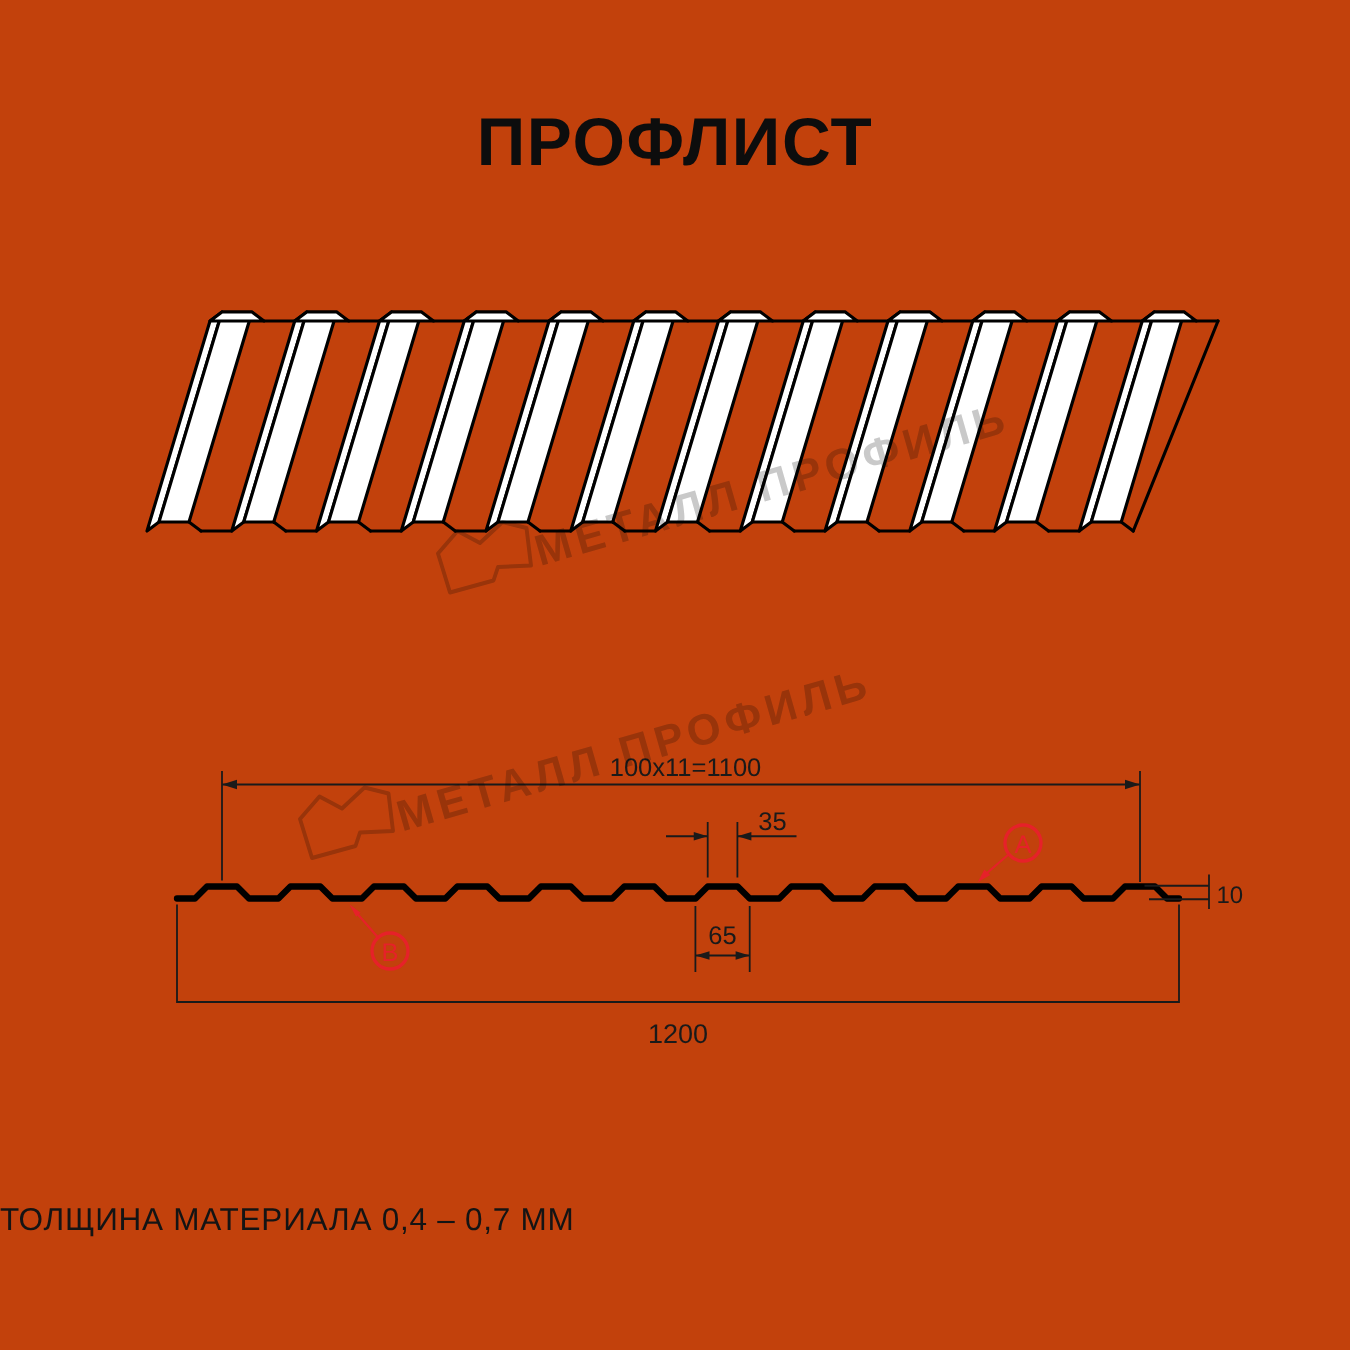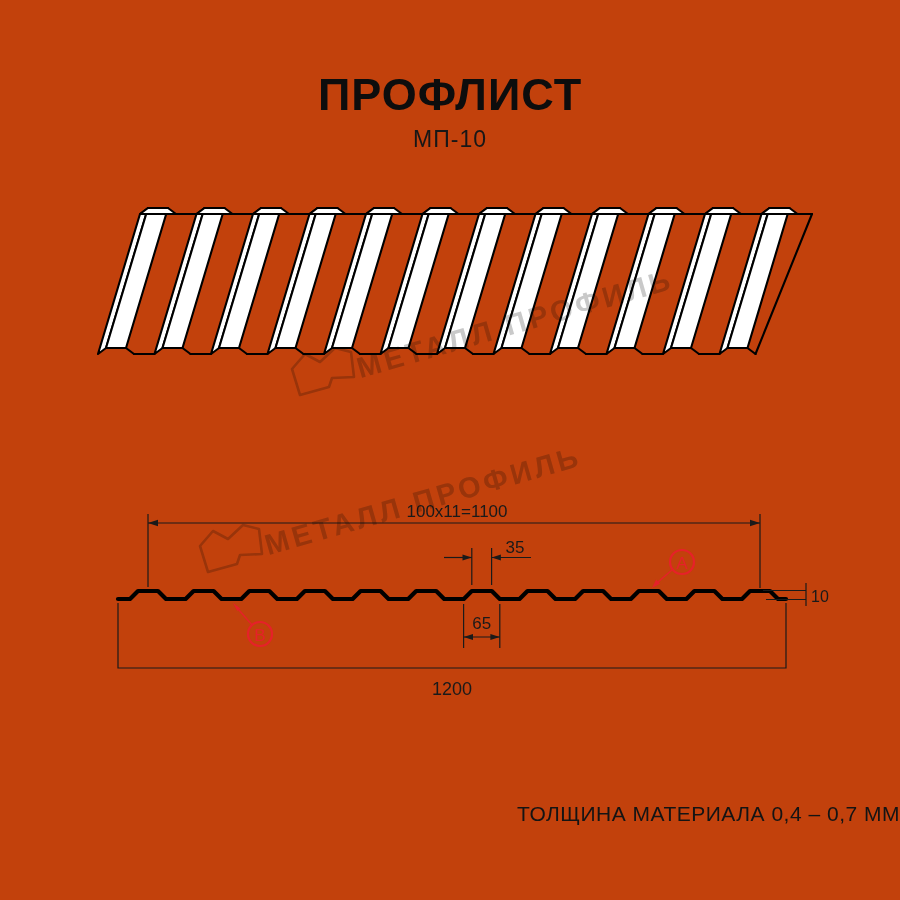--- a/index.html
+++ b/index.html
@@ -9,21 +9,21 @@
   }
   .title{
     position:absolute;top:72px;left:0;width:900px;text-align:center;
     font-size:45px;font-weight:800;letter-spacing:1px;color:#0d0d0d;line-height:1.0;
   }
   .subtitle{
     position:absolute;top:128px;left:0;width:900px;text-align:center;
     font-size:23px;font-weight:500;letter-spacing:1px;color:#171717;line-height:1.0;
   }
   .footer-note{
-    position:absolute;top:801px;left:0;width:900px;text-align:right;
+    position:absolute;top:801px;left:0;width:900px;text-align:left;
     font-size:21px;font-weight:500;letter-spacing:.5px;color:#141414;line-height:1.2;
   }
   svg.drawing{position:absolute;left:0;top:0;z-index:2;}
   .watermark{
     position:absolute;z-index:5;width:460px;height:140px;
     mix-blend-mode:multiply;pointer-events:none;
   }
   .wm-1{left:288px;top:345px;}
   .wm-2{left:196px;top:522px;}
   .wm-logo{position:absolute;left:0;top:0;}
@@ -33,21 +33,20 @@
     transform-origin:0 100%;transform:rotate(-16deg);
   }
   text{font-family:"Liberation Sans",sans-serif;}
 </style>
 </head>
 <body>
 
 <div class="page">
 
   <div class="title">ПРОФЛИСТ</div>
-  <div class="subtitle">МП-10</div>
 
   <svg class="drawing" width="900" height="900" viewBox="0 0 900 900">
 
     <g id="iso-ribs" fill="#ffffff" stroke="#000000" stroke-width="2.1" stroke-linejoin="round" stroke-linecap="round">
         <polygon points="140,214 148,208 106,348 98,354"></polygon>
         <polygon points="148,208 168,208 126,348 106,348"></polygon>
         <polygon points="148,208 168,208 176,214 140,214"></polygon>
         <line x1="126" y1="348" x2="134" y2="354"></line>
         <line x1="176" y1="214" x2="196.5" y2="214"></line>
         <line x1="134" y1="354" x2="154.5" y2="354"></line>

